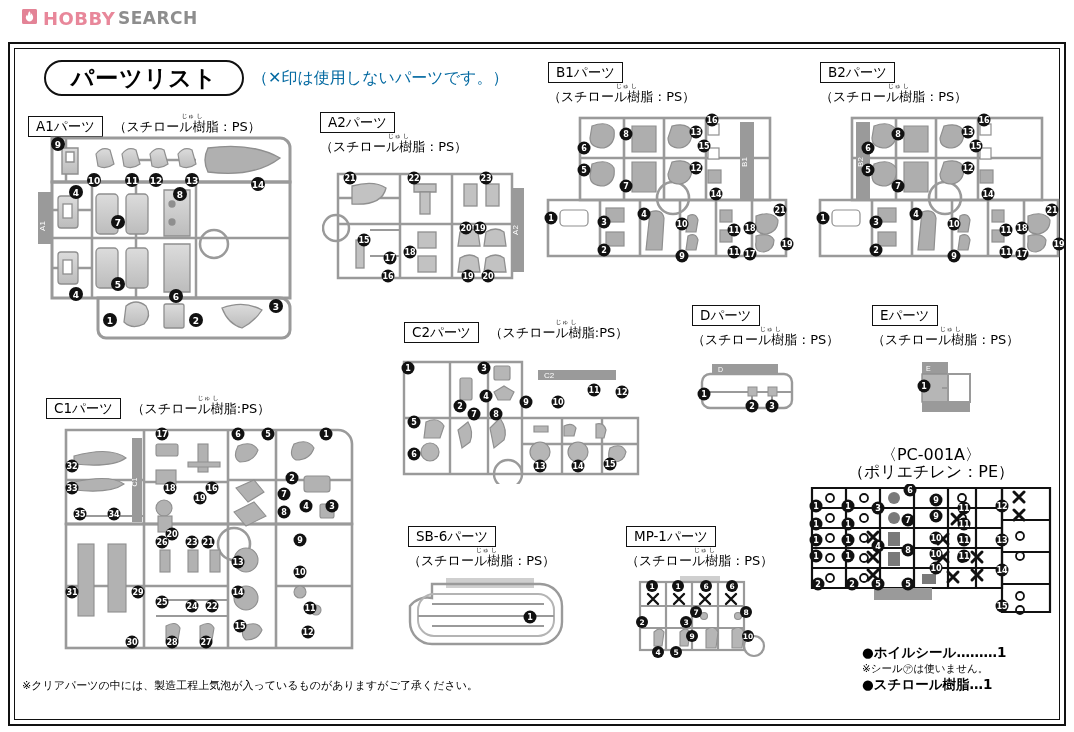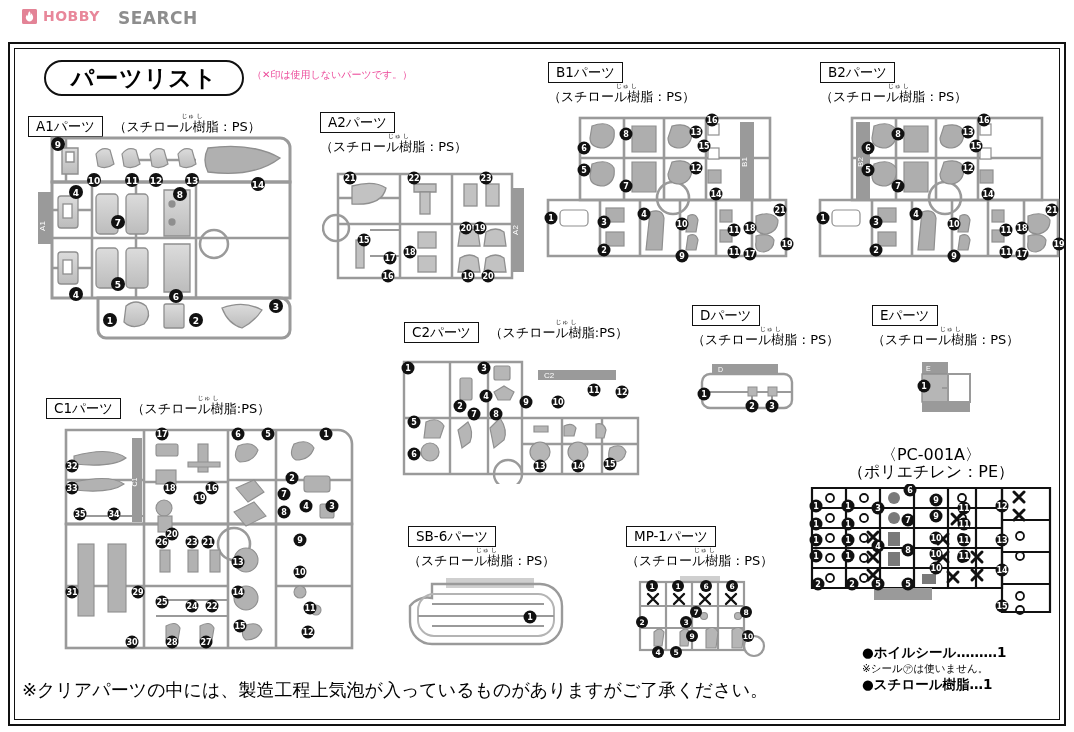--- a/index.html
+++ b/index.html
@@ -24,21 +24,21 @@
   #logo-mark {
     position: absolute; left: 22px; top: 9px;
     width: 15px; height: 15px;
     background: #e38396;
     border-radius: 2px;
     color: #fff; font-size: 11px; line-height: 15px; text-align: center;
     font-family: "DejaVu Sans", sans-serif;
   }
   #logo-hobby {
     position: absolute; left: 43px; top: 8px;
-    font-size: 14px; font-weight: bold; letter-spacing: 0.5px;
+    font-size: 18px; font-weight: bold; letter-spacing: 0.5px;
     color: #e8879a;
     font-family: "DejaVu Sans", sans-serif;
   }
   #logo-search {
     position: absolute; left: 118px; top: 8px;
     font-size: 17px; font-weight: bold; letter-spacing: 0.5px;
     color: #8d8d8d;
     font-family: "DejaVu Sans", sans-serif;
     text-align: right;
   }
@@ -65,21 +65,21 @@
     background: #fff;
     text-align: center;
   }
   #title-pill .t {
     font-size: 23px; font-weight: bold; line-height: 33px;
     letter-spacing: 1px; color: #000;
     font-family: "DejaVu Sans", sans-serif;
   }
   #title-note {
     position: absolute; left: 252px; top: 68px;
-    font-size: 10px; color: #ec4899;
+    font-size: 16px; color: #0369a1;
     font-family: "DejaVu Sans", sans-serif;
     white-space: nowrap;
   }
 
   
   .sec { position: absolute; }
   .sec-label {
     display: inline-block;
     border: 1px solid #111;
     padding: 1px 7px 2px 7px;
@@ -109,21 +109,21 @@
     font-family: "DejaVu Sans", sans-serif;
   }
 
   
   .sprue { position: absolute; }
   .sprue svg { display: block; }
 
   
   #footer-note {
     position: absolute; left: 22px; top: 678px;
-    font-size: 18px; color: #000; white-space: nowrap;
+    font-size: 11px; color: #000; white-space: nowrap;
     font-family: "DejaVu Sans", sans-serif;
   }
   #seal-block {
     position: absolute; left: 862px; top: 644px;
     font-family: "DejaVu Sans", sans-serif; color: #000;
   }
   #seal-block .row { font-size: 13.5px; font-weight: bold; white-space: nowrap; line-height: 17px;}
   #seal-block .sub { font-size: 10.5px; font-weight: normal; white-space: nowrap; line-height: 15px;}
 
   #pc-title {

